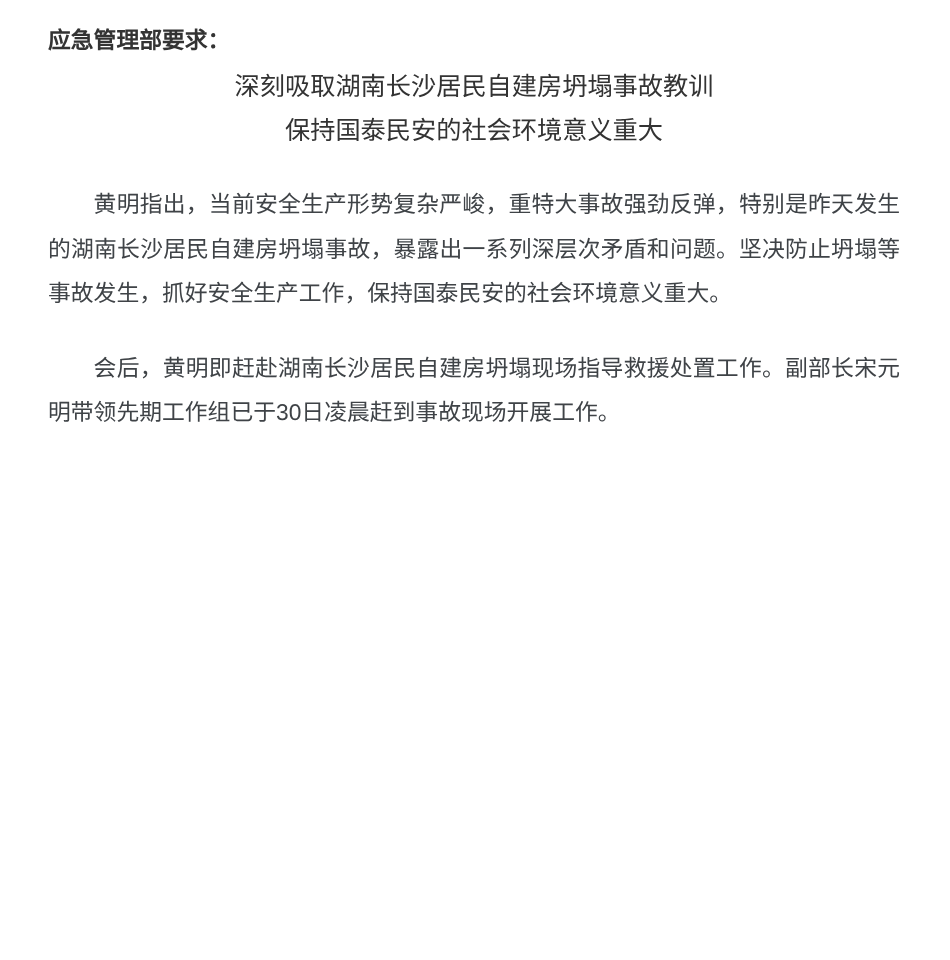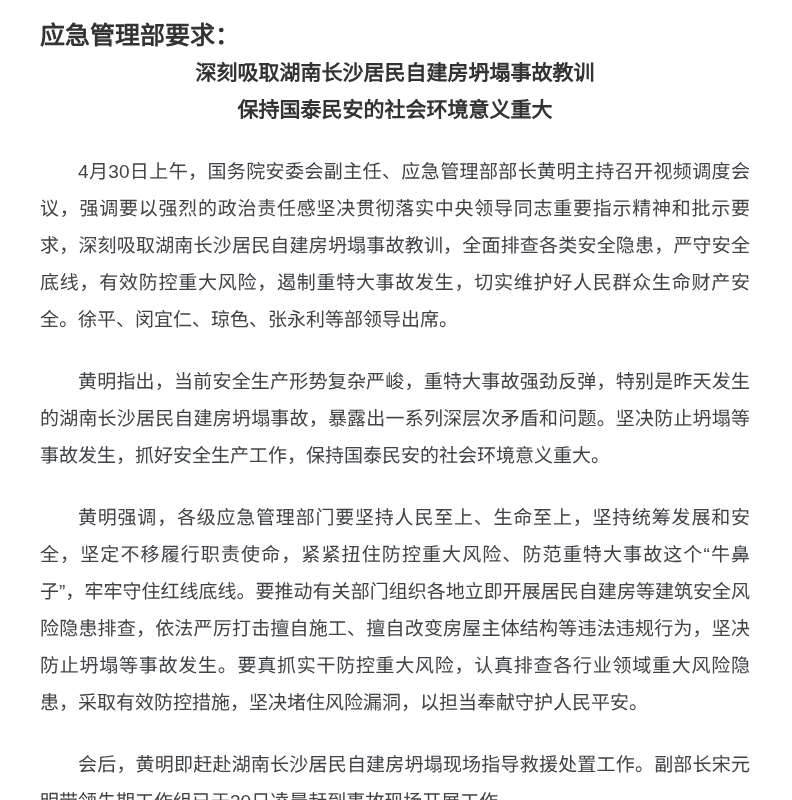--- a/index.html
+++ b/index.html
@@ -18,30 +18,30 @@
     min-height: 800px;
     font-family: "Liberation Sans", "DejaVu Sans", sans-serif;
   }
   .page {
     width: 792px;
     min-height: 800px;
     padding: 16px 42px 20px 40px;
     background: var(--page-bg);
   }
   .kicker {
-    font-size: 25px;
+    font-size: 19px;
     font-weight: bold;
     line-height: 38px;
     color: var(--heading-color);
     text-align: left;
   }
   .title {
     margin: 0;
     font-size: 21px;
-    font-weight: bold;
+    font-weight: normal;
     line-height: 37px;
     color: var(--heading-color);
     text-align: center;
   }
   .title-line {
     display: block;
   }
   .body-para {
     margin: 25px 0 0 0;
     font-size: 19px;
@@ -57,21 +57,19 @@
 
 <div class="page">
 
   <div class="kicker">应急管理部要求：</div>
 
   <h1 class="title">
     <span class="title-line">深刻吸取湖南长沙居民自建房坍塌事故教训</span>
     <span class="title-line">保持国泰民安的社会环境意义重大</span>
   </h1>
 
-  <p class="body-para">4月30日上午，国务院安委会副主任、应急管理部部长黄明主持召开视频调度会议，强调要以强烈的政治责任感坚决贯彻落实中央领导同志重要指示精神和批示要求，深刻吸取湖南长沙居民自建房坍塌事故教训，全面排查各类安全隐患，严守安全底线，有效防控重大风险，遏制重特大事故发生，切实维护好人民群众生命财产安全。徐平、闵宜仁、琼色、张永利等部领导出席。</p>
 
   <p class="body-para">黄明指出，当前安全生产形势复杂严峻，重特大事故强劲反弹，特别是昨天发生的湖南长沙居民自建房坍塌事故，暴露出一系列深层次矛盾和问题。坚决防止坍塌等事故发生，抓好安全生产工作，保持国泰民安的社会环境意义重大。</p>
 
-  <p class="body-para">黄明强调，各级应急管理部门要坚持人民至上、生命至上，坚持统筹发展和安全，坚定不移履行职责使命，紧紧扭住防控重大风险、防范重特大事故这个“牛鼻子”，牢牢守住红线底线。要推动有关部门组织各地立即开展居民自建房等建筑安全风险隐患排查，依法严厉打击擅自施工、擅自改变房屋主体结构等违法违规行为，坚决防止坍塌等事故发生。要真抓实干防控重大风险，认真排查各行业领域重大风险隐患，采取有效防控措施，坚决堵住风险漏洞，以担当奉献守护人民平安。</p>
 
   <p class="body-para">会后，黄明即赶赴湖南长沙居民自建房坍塌现场指导救援处置工作。副部长宋元明带领先期工作组已于30日凌晨赶到事故现场开展工作。</p>
 
 </div>
 
 </body></html>

